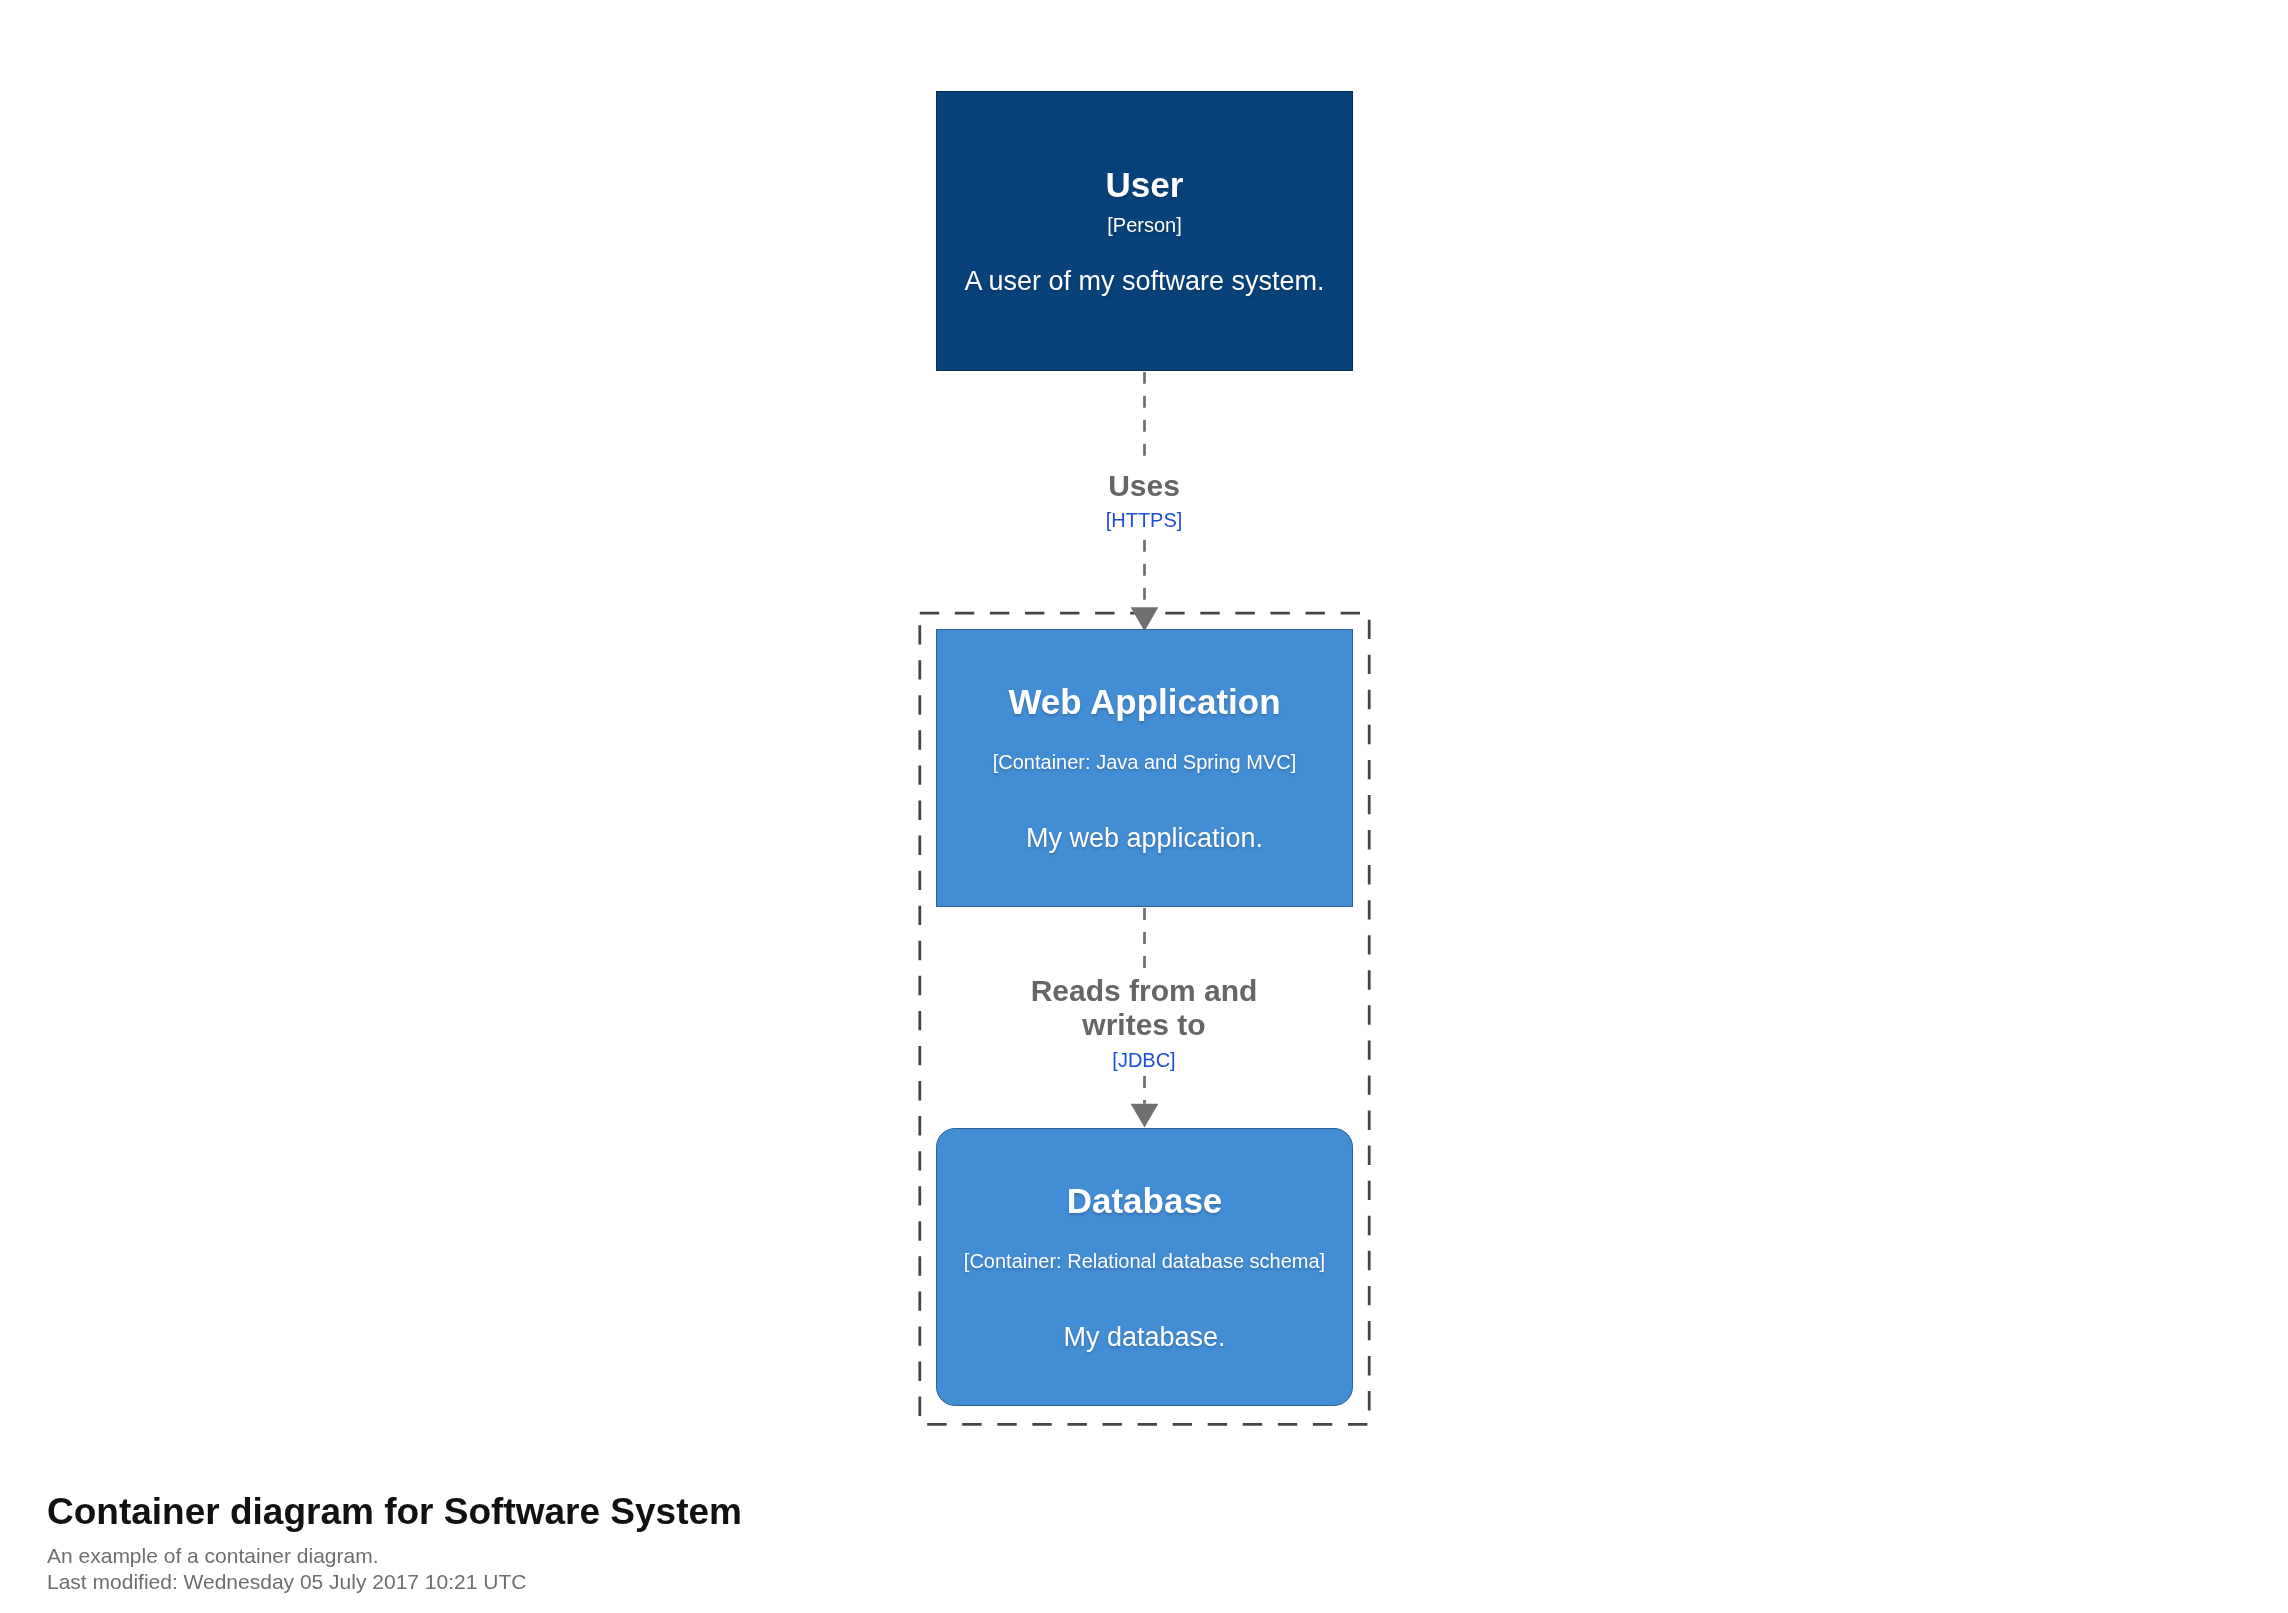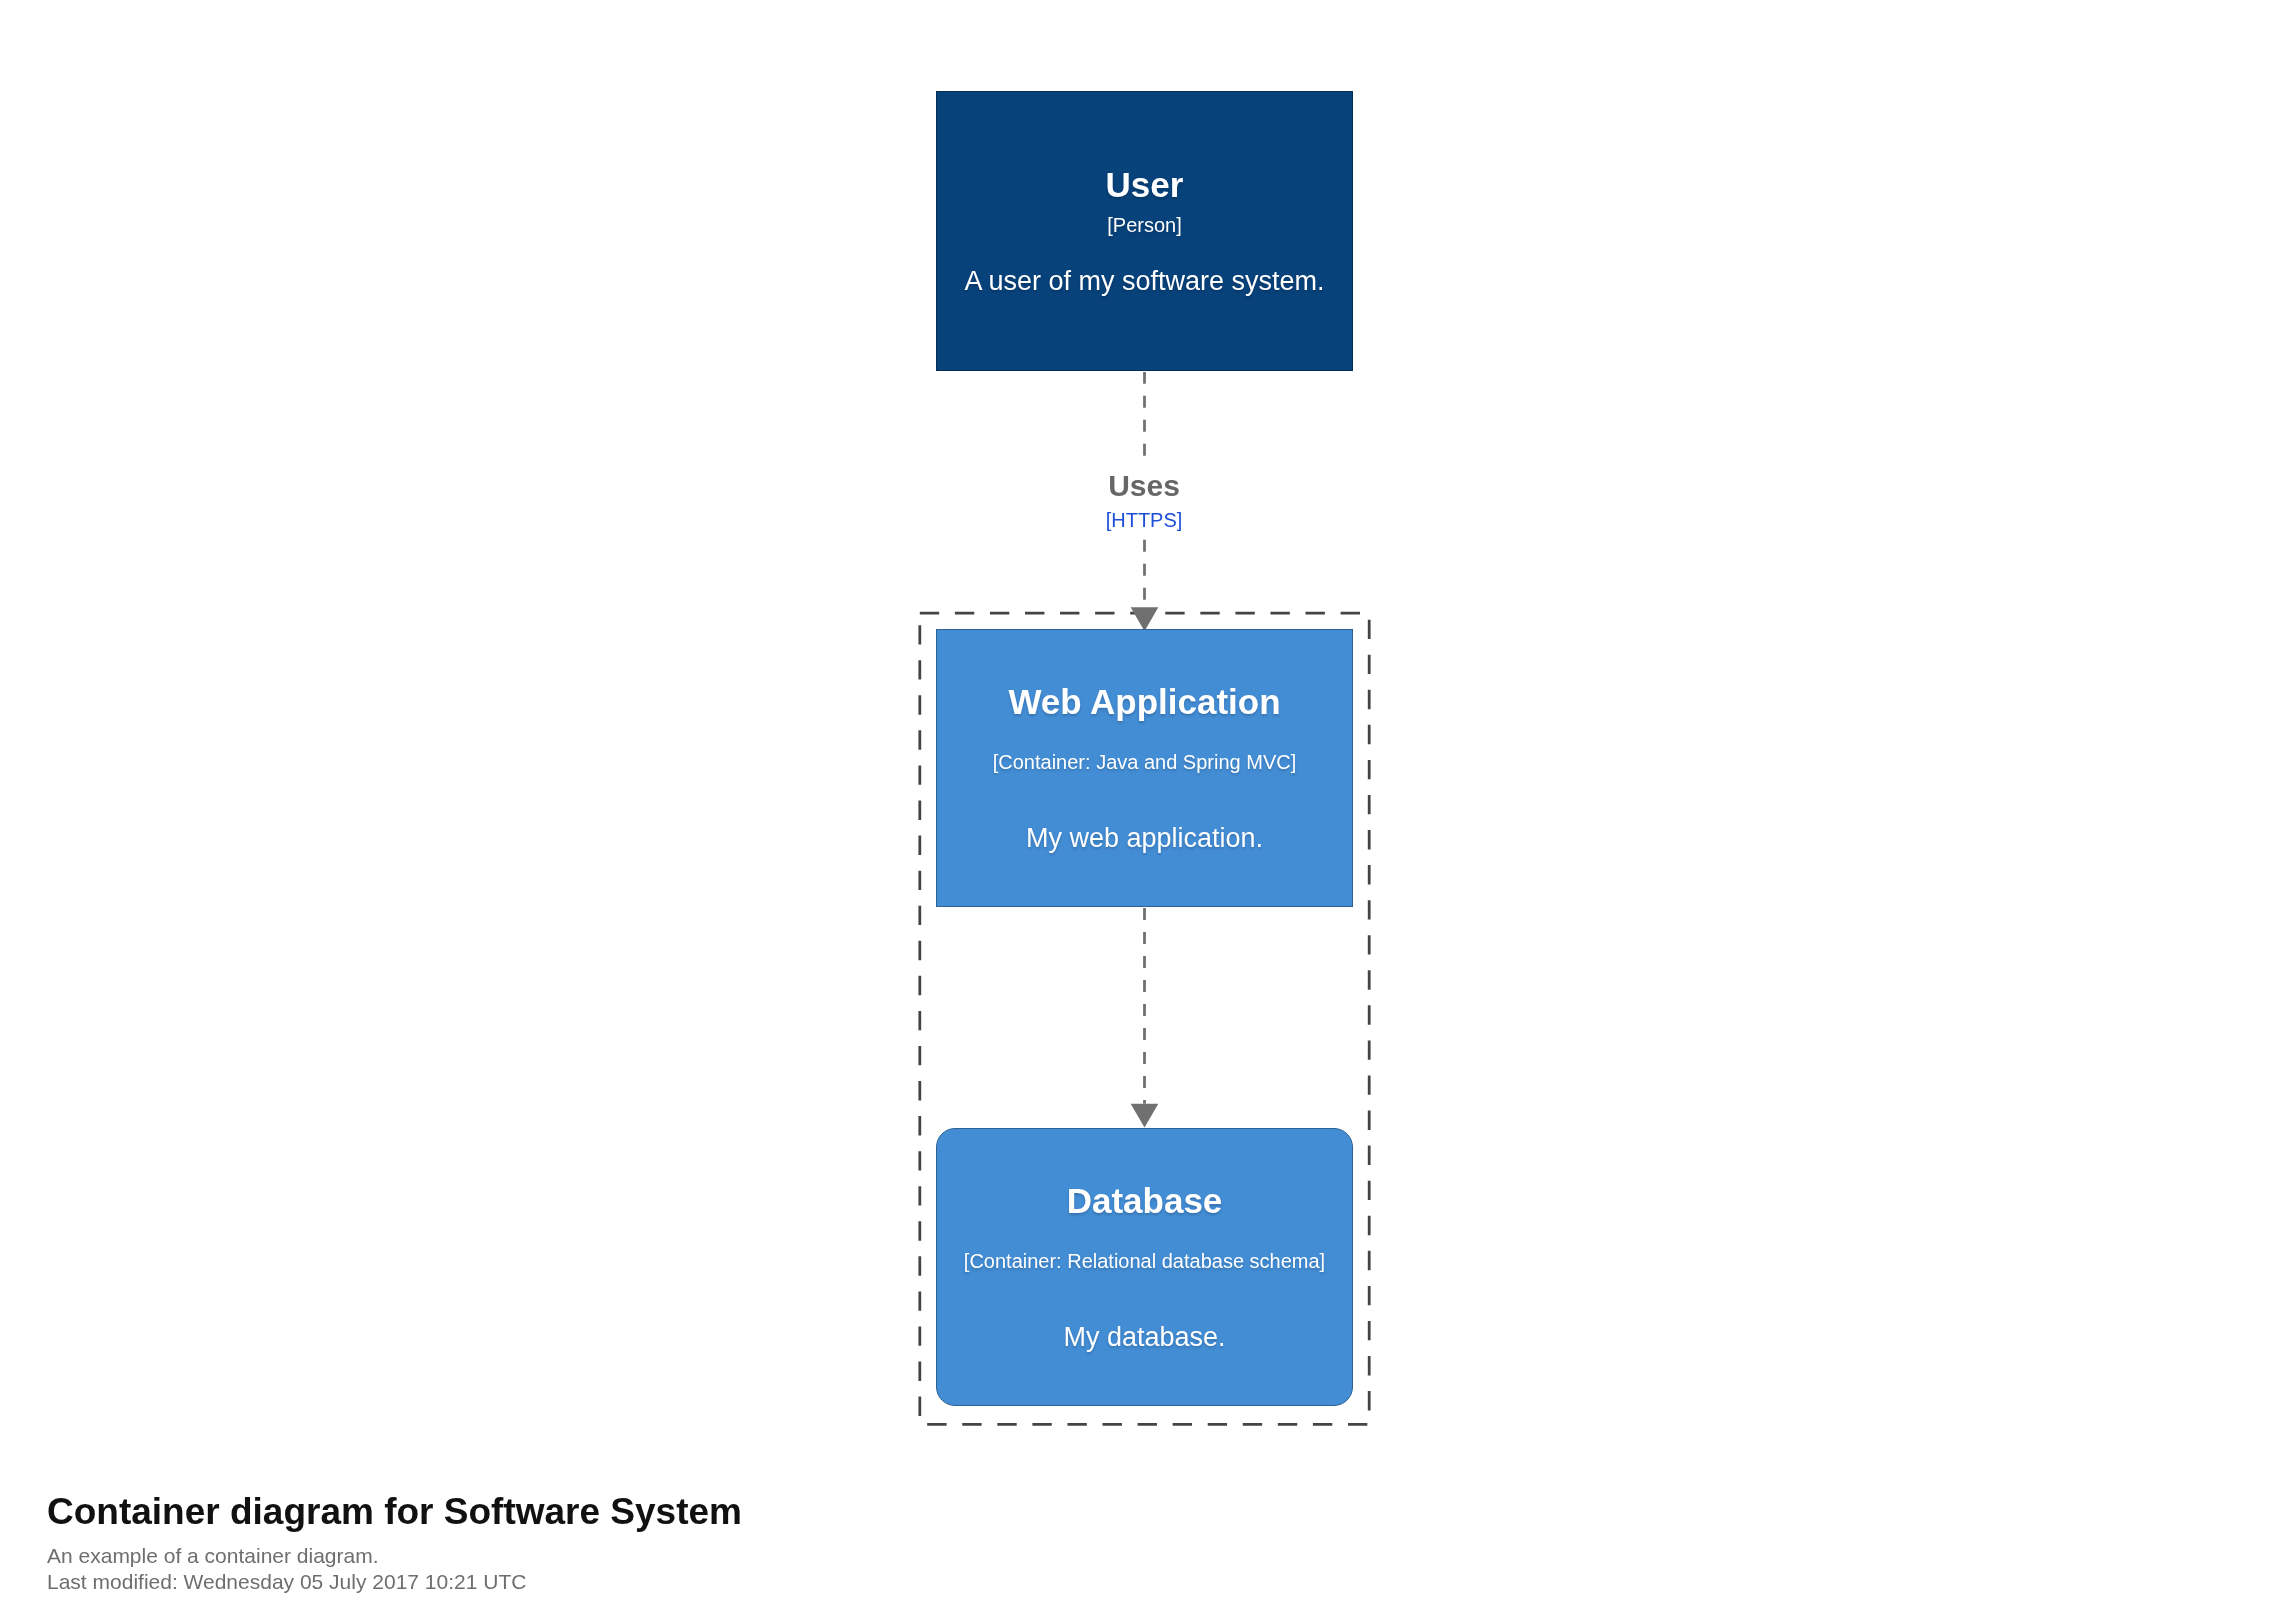--- a/index.html
+++ b/index.html
@@ -75,20 +75,24 @@
     <div class="node-title">Database</div>
     <div class="node-meta">[Container: Relational database schema]</div>
     <div class="node-desc">My database.</div>
   </div>
 
   <div class="rel-label rel-label-uses">
     <div class="rel-name">Uses</div>
     <div class="rel-tech">[HTTPS]</div>
   </div>
 
+  <div class="rel-label rel-label-rw">
+    <div class="rel-name">Reads from and writes to</div>
+    <div class="rel-tech">[JDBC]</div>
+  </div>
 
   <div class="caption">
     <h1 class="caption-title">Container diagram for Software System</h1>
     <p class="caption-sub first">An example of a container diagram.</p>
     <p class="caption-sub">Last modified: Wednesday 05 July 2017 10:21 UTC</p>
   </div>
 
 </div>
 
 

